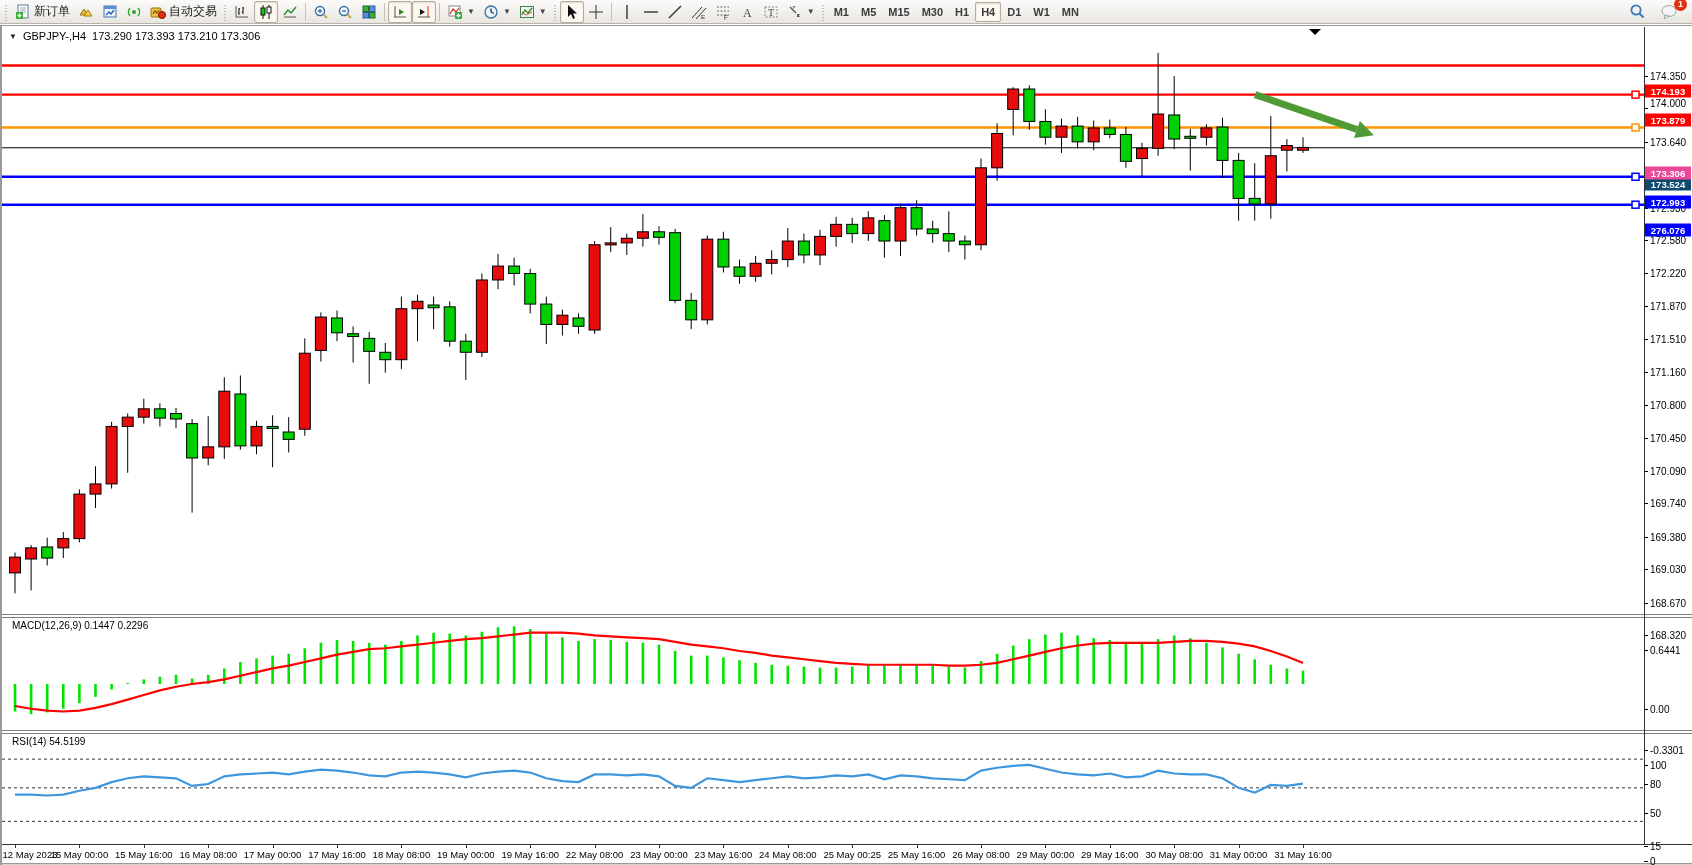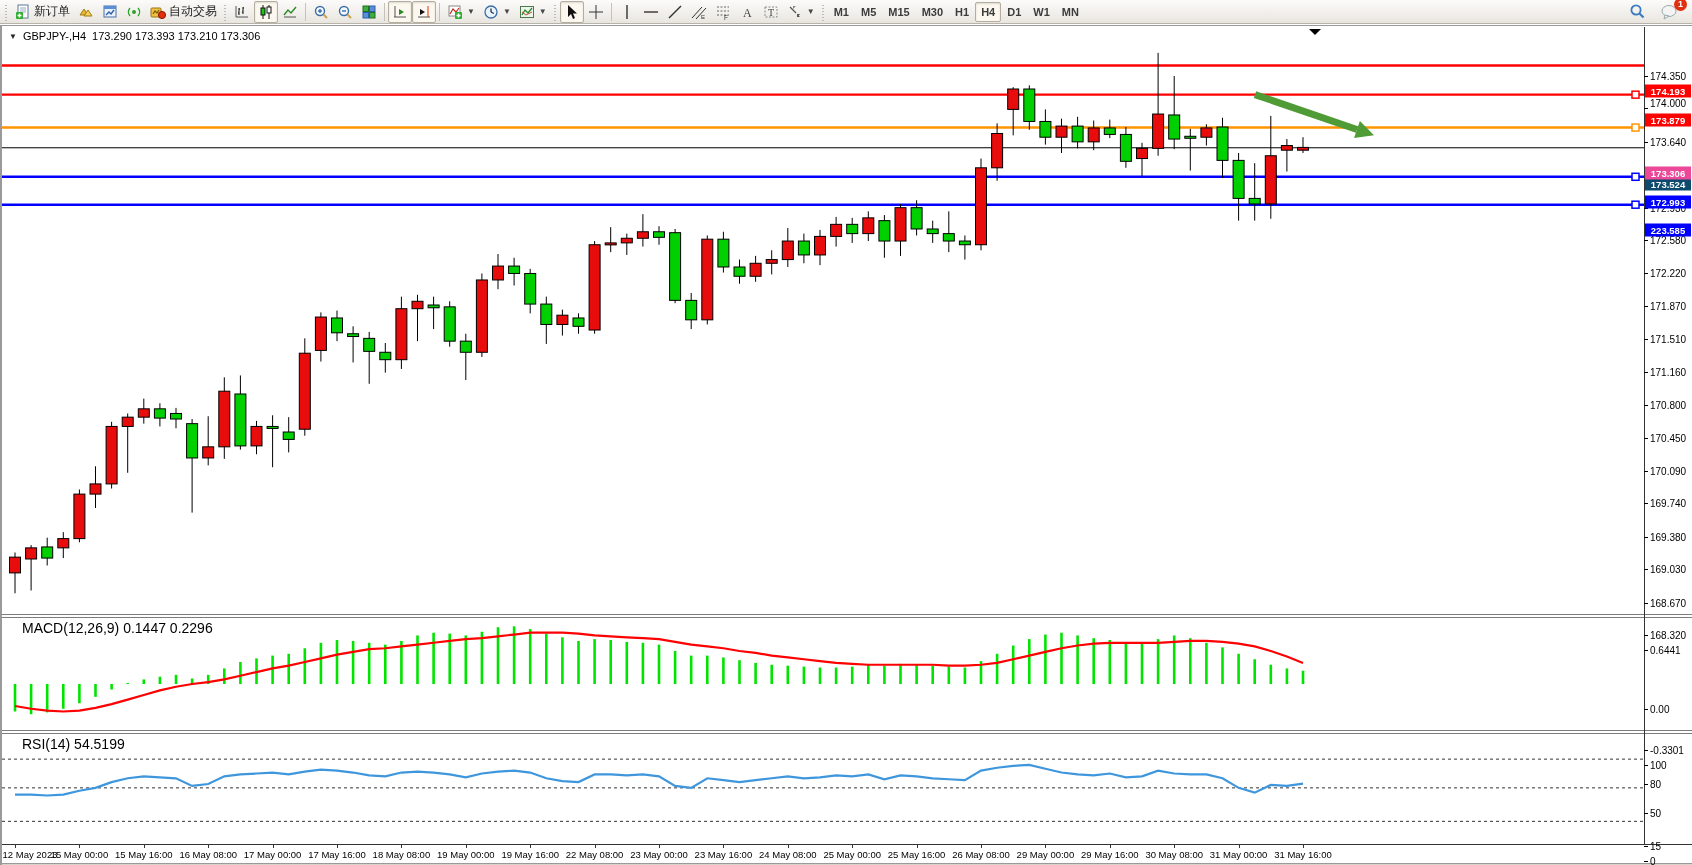--- a/index.html
+++ b/index.html
@@ -20,21 +20,21 @@
   #chartwin{position:absolute;left:0;top:25px;width:1692px;height:840px;background:#fff;border-left:2px solid #9a9a9a;border-top:1px solid #9a9a9a;box-sizing:border-box;}
   .plot-svg{position:absolute;left:0;}
   #axis-line{position:absolute;left:1642px;top:1px;width:1px;height:818px;background:#333;}
   .divider{position:absolute;left:0;width:1692px;height:4px;background:#fff;border-top:1px solid #7c7c7c;border-bottom:1px solid #7c7c7c;box-sizing:border-box;}
   #rsi-bottom{position:absolute;left:0;top:818px;width:1692px;height:1px;background:#333;}
   .axis-label{position:absolute;left:1648px;transform:translateY(-50%);font-size:10px;color:#000;white-space:nowrap;}
   .axis-tick{position:absolute;left:1642px;width:4px;height:1px;background:#000;}
   .price-badge{position:absolute;left:1643px;width:46px;height:13px;line-height:13px;text-align:center;color:#fff;font-size:9.5px;font-weight:bold;transform:translateY(-50%);}
   #chart-title{position:absolute;left:7px;top:4px;font-size:11px;color:#000;display:flex;align-items:center;gap:6px;}
   #chart-title .dd{font-size:8px;color:#222;}
-  .ind-header{position:absolute;left:20px;font-size:14px;color:#000;}
+  .ind-header{position:absolute;left:10px;font-size:10px;color:#000;}
   
   #timeaxis{position:absolute;left:0;top:819px;width:1692px;height:18px;background:#fff;}
   .tlabel{position:absolute;top:4px;font-size:9.5px;color:#000;transform:translateX(-50%);white-space:nowrap;}
   .ttick{position:absolute;top:0;width:1px;height:3px;background:#333;}
   #winbottom{position:absolute;left:0;top:837px;width:1692px;height:3px;background:#d6d2ca;border-top:1px solid #9a9a9a;box-sizing:border-box;}
 </style>
 </head>
 <body>
 
 <div id="app">
@@ -669,21 +669,21 @@
         <div class="tlabel" style="left: 528.2px;">19 May 16:00</div>
         <div class="ttick" style="left: 528.2px;"></div>
         <div class="tlabel" style="left: 592.6px;">22 May 08:00</div>
         <div class="ttick" style="left: 592.6px;"></div>
         <div class="tlabel" style="left: 657px;">23 May 00:00</div>
         <div class="ttick" style="left: 657px;"></div>
         <div class="tlabel" style="left: 721.4px;">23 May 16:00</div>
         <div class="ttick" style="left: 721.4px;"></div>
         <div class="tlabel" style="left: 785.8px;">24 May 08:00</div>
         <div class="ttick" style="left: 785.8px;"></div>
-        <div class="tlabel" style="left: 850.2px;">25 May 00:00</div>
+        <div class="tlabel" style="left: 850.2px;">25 May 00:25</div>
         <div class="ttick" style="left: 850.2px;"></div>
         <div class="tlabel" style="left: 914.6px;">25 May 16:00</div>
         <div class="ttick" style="left: 914.6px;"></div>
         <div class="tlabel" style="left: 979px;">26 May 08:00</div>
         <div class="ttick" style="left: 979px;"></div>
         <div class="tlabel" style="left: 1043.4px;">29 May 00:00</div>
         <div class="ttick" style="left: 1043.4px;"></div>
         <div class="tlabel" style="left: 1107.8px;">29 May 16:00</div>
         <div class="ttick" style="left: 1107.8px;"></div>
         <div class="tlabel" style="left: 1172.2px;">30 May 08:00</div>
@@ -725,21 +725,21 @@
       <div class="axis-tick" style="top: 543.164px;"></div>
       <div class="axis-label" style="top: 543.164px;">169.030</div>
       <div class="axis-tick" style="top: 576.536px;"></div>
       <div class="axis-label" style="top: 576.536px;">168.670</div>
       <div class="axis-tick" style="top: 608.981px;"></div>
       <div class="axis-label" style="top: 608.981px; text-align: right;">168.320</div>
       <div class="price-badge" style="top: 64.5539px; background: rgb(255, 0, 0);">174.193</div>
       <div class="price-badge" style="top: 93.6617px; background: rgb(255, 0, 0);">173.879</div>
       <div class="price-badge" style="top: 133px; background: #0c4a6e; margin-top: 25px;">173.524</div>
       <div class="price-badge" style="top: 175.794px; background: rgb(0, 0, 255);">172.993</div>
-      <div class="price-badge" style="top: 203.697px; background: rgb(0, 0, 255);">223.585</div>
+      <div class="price-badge" style="top: 203.697px; background: rgb(0, 0, 255);">276.076</div>
       <div class="price-badge" style="top: 146.779px; background: #ec4899;">173.306</div>
       <div class="axis-label" style="top: 624px;">0.6441</div>
       <div class="axis-tick" style="top: 624px;"></div>
       <div class="axis-label" style="top: 683px;">0.00</div>
       <div class="axis-tick" style="top: 683px;"></div>
       <div class="axis-label" style="top: 724.211px;">-0.3301</div>
       <div class="axis-tick" style="top: 724.211px;"></div>
       <div class="axis-label" style="top: 739px;">100</div>
       <div class="axis-tick" style="top: 739px;"></div>
       <div class="axis-label" style="top: 758.14px;">80</div>

